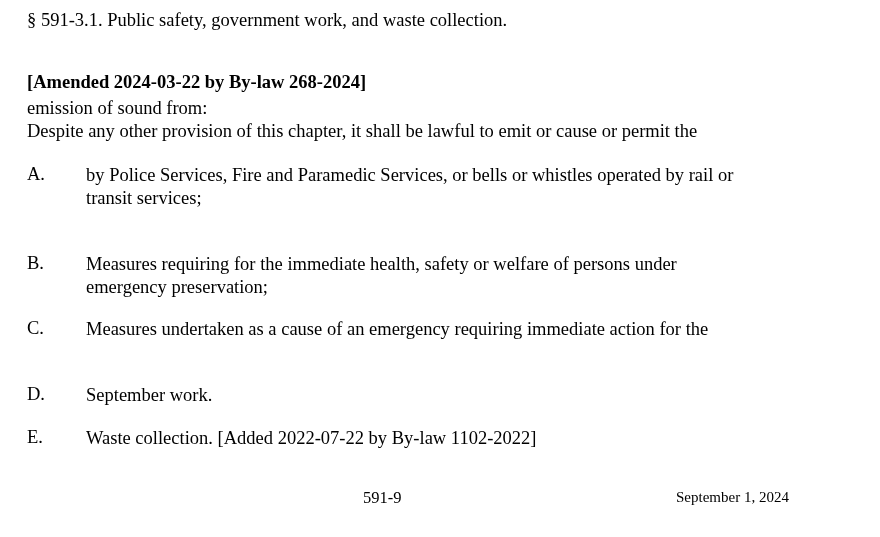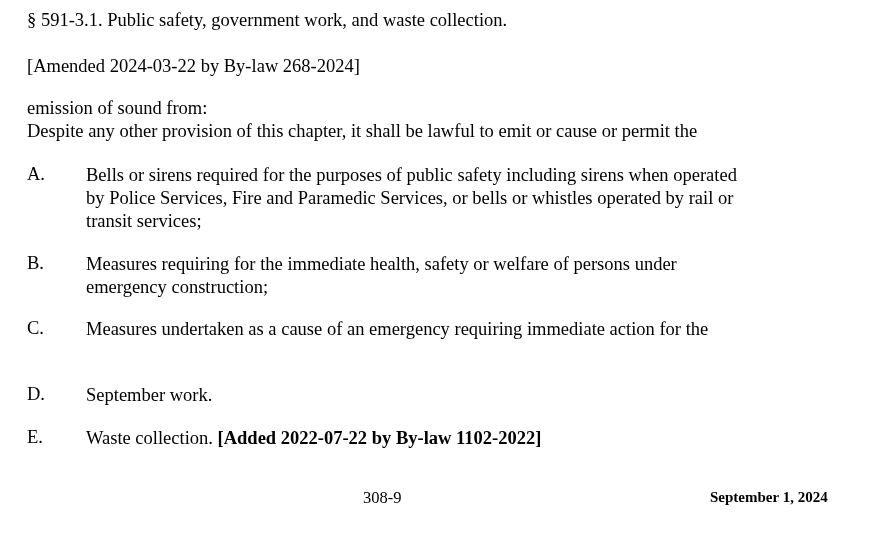--- a/index.html
+++ b/index.html
@@ -3,54 +3,53 @@
   <meta charset="utf-8">
   <style>
     html, body { margin: 0; padding: 0; background: #ffffff; }
     body {
       width: 880px; height: 537px; position: relative; overflow: hidden;
       font-family: "Liberation Serif", "DejaVu Serif", serif;
       color: #000000;
     }
     .abs { position: absolute; white-space: nowrap; }
     .heading { left: 27px; top: 10px; font-size: 18.5px; font-weight: normal; }
-    .amend { left: 27px; top: 56px; font-size: 18.5px; font-weight: normal; }
+    .amend { left: 27px; top: 72px; font-size: 18.5px; font-weight: bold; }
     .intro { left: 27px; top: 97px; font-size: 18.5px; line-height: 23px; }
     .item-letter { position: absolute; left: 27px; font-size: 18.5px; }
     .item-text { position: absolute; left: 86px; font-size: 18.5px; line-height: 23px; white-space: nowrap; }
-    .bold { font-weight: bold; }
+    .bold { font-weight: normal; }
     .page-num { left: 363px; top: 488px; font-size: 16.5px; }
-    .page-date { left: 676px; top: 489px; font-size: 15px; font-weight: bold; margin-left: 34px; }
+    .page-date { left: 676px; top: 489px; font-size: 15px; font-weight: normal; }
   </style>
 </head>
 <body>
 
 <div>
   <div class="abs heading">§ 591-3.1. Public safety, government work, and waste collection.</div>
   <div class="abs amend">[Amended 2024-03-22 by By-law 268-2024]</div>
 
   <div class="abs intro">
     <div>emission of sound from:</div>
     <div>Despite any other provision of this chapter, it shall be lawful to emit or cause or permit the</div>
   </div>
 
   <div>
     <span class="item-letter" style="top:164px">A.</span>
     <div class="item-text" style="top:164px">
-      <div>Bells or sirens required for the purposes of public safety including sirens when operated</div>
       <div>by Police Services, Fire and Paramedic Services, or bells or whistles operated by rail or</div>
       <div>transit services;</div>
     </div>
   </div>
 
   <div>
     <span class="item-letter" style="top:253px">B.</span>
     <div class="item-text" style="top:253px">
       <div>Measures requiring for the immediate health, safety or welfare of persons under</div>
-      <div>emergency construction;</div>
+      <div>emergency preservation;</div>
     </div>
   </div>
 
   <div>
     <span class="item-letter" style="top:318px">C.</span>
     <div class="item-text" style="top:318px">
       <div>Measures undertaken as a cause of an emergency requiring immediate action for the</div>
     </div>
   </div>
 
@@ -62,15 +61,15 @@
   </div>
 
   <div>
     <span class="item-letter" style="top:427px">E.</span>
     <div class="item-text" style="top:427px">
       <span>Waste collection.</span>
       <span class="bold"> [Added 2022-07-22 by By-law 1102-2022]</span>
     </div>
   </div>
 
-  <div class="abs page-num">308-9</div>
+  <div class="abs page-num">591-9</div>
   <div class="abs page-date">September 1, 2024</div>
 </div>
 
 </body></html>

